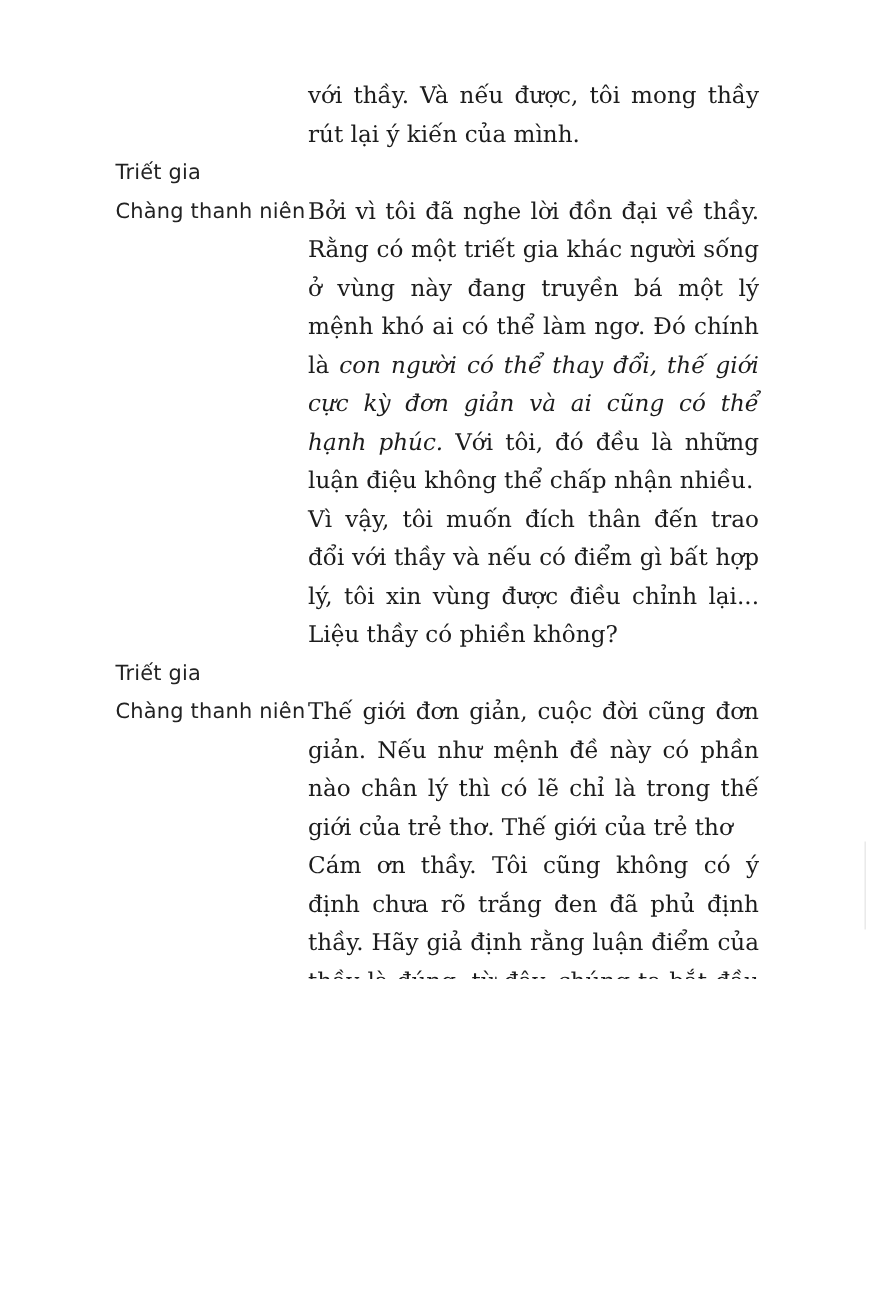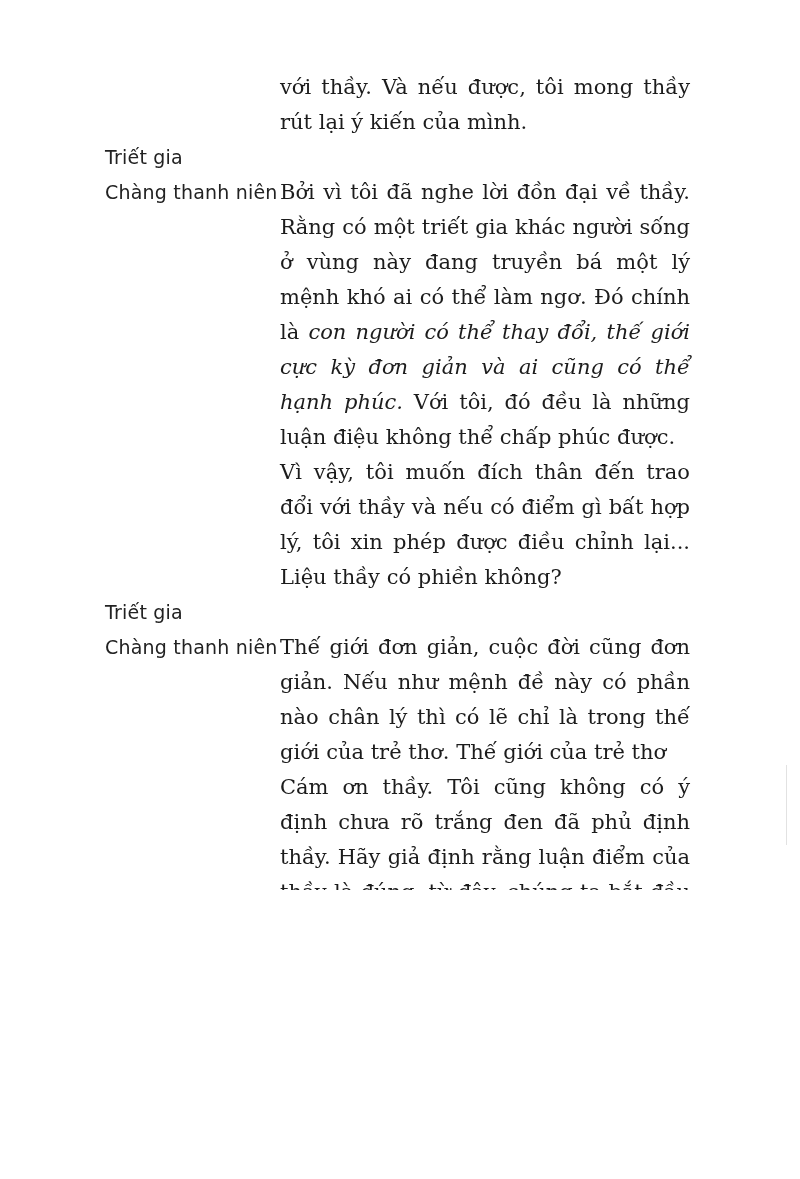--- a/index.html
+++ b/index.html
@@ -104,22 +104,22 @@
         <div class="speech">
           <p><span>với thầy. Và nếu được, tôi mong thầy rút lại ý kiến của mình.</span></p>
         </div>
       </div>
       <div class="entry">
         <div class="speaker">Triết gia</div>
       </div>
       <div class="entry">
         <div class="speaker">Chàng thanh niên</div>
         <div class="speech">
-          <p><span>Bởi vì tôi đã nghe lời đồn đại về thầy. Rằng có một triết gia khác người sống ở vùng này đang truyền bá một lý mệnh khó ai có thể làm ngơ. Đó chính là </span><em>con người có thể thay đổi, thế giới cực kỳ đơn giản và ai cũng có thể hạnh phúc.</em><span> Với tôi, đó đều là những luận điệu không thể chấp phúc được.</span></p>
-          <p><span>Vì vậy, tôi muốn đích thân đến trao đổi với thầy và nếu có điểm gì bất hợp lý, tôi xin phép được điều chỉnh lại... Liệu thầy có phiền không?</span></p>
+          <p><span>Bởi vì tôi đã nghe lời đồn đại về thầy. Rằng có một triết gia khác người sống ở vùng này đang truyền bá một lý mệnh khó ai có thể làm ngơ. Đó chính là </span><em>con người có thể thay đổi, thế giới cực kỳ đơn giản và ai cũng có thể hạnh phúc.</em><span> Với tôi, đó đều là những luận điệu không thể chấp nhận nhiều.</span></p>
+          <p><span>Vì vậy, tôi muốn đích thân đến trao đổi với thầy và nếu có điểm gì bất hợp lý, tôi xin vùng được điều chỉnh lại... Liệu thầy có phiền không?</span></p>
         </div>
       </div>
       <div class="entry">
         <div class="speaker">Triết gia</div>
       </div>
       <div class="entry">
         <div class="speaker">Chàng thanh niên</div>
         <div class="speech">
           <p><span>Thế giới đơn giản, cuộc đời cũng đơn giản. Nếu như mệnh đề này có phần nào chân lý thì có lẽ chỉ là trong thế giới của trẻ thơ. Thế giới của trẻ thơ</span></p>
           <p><span>Cám ơn thầy. Tôi cũng không có ý định chưa rõ trắng đen đã phủ định thầy. Hãy giả định rằng luận điểm của thầy là đúng, từ đây, chúng ta bắt đầu suy nghĩ.</span></p>

